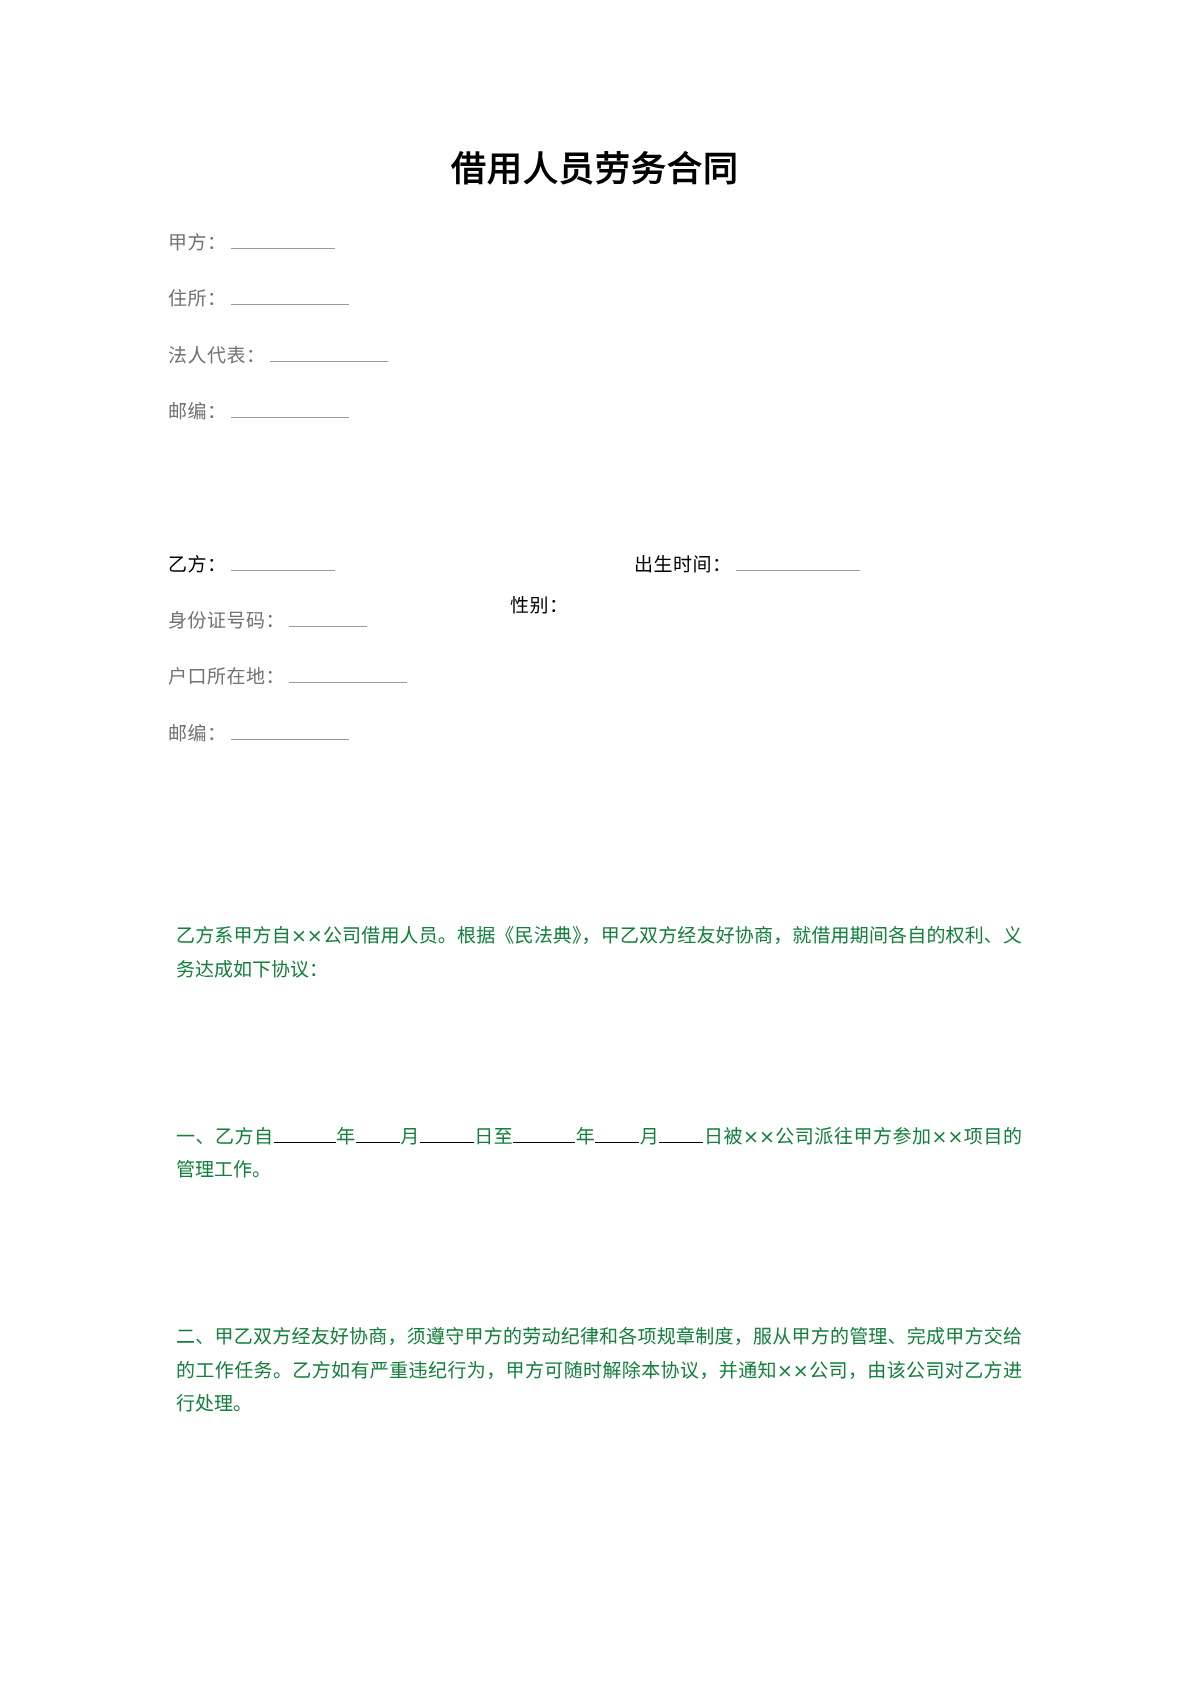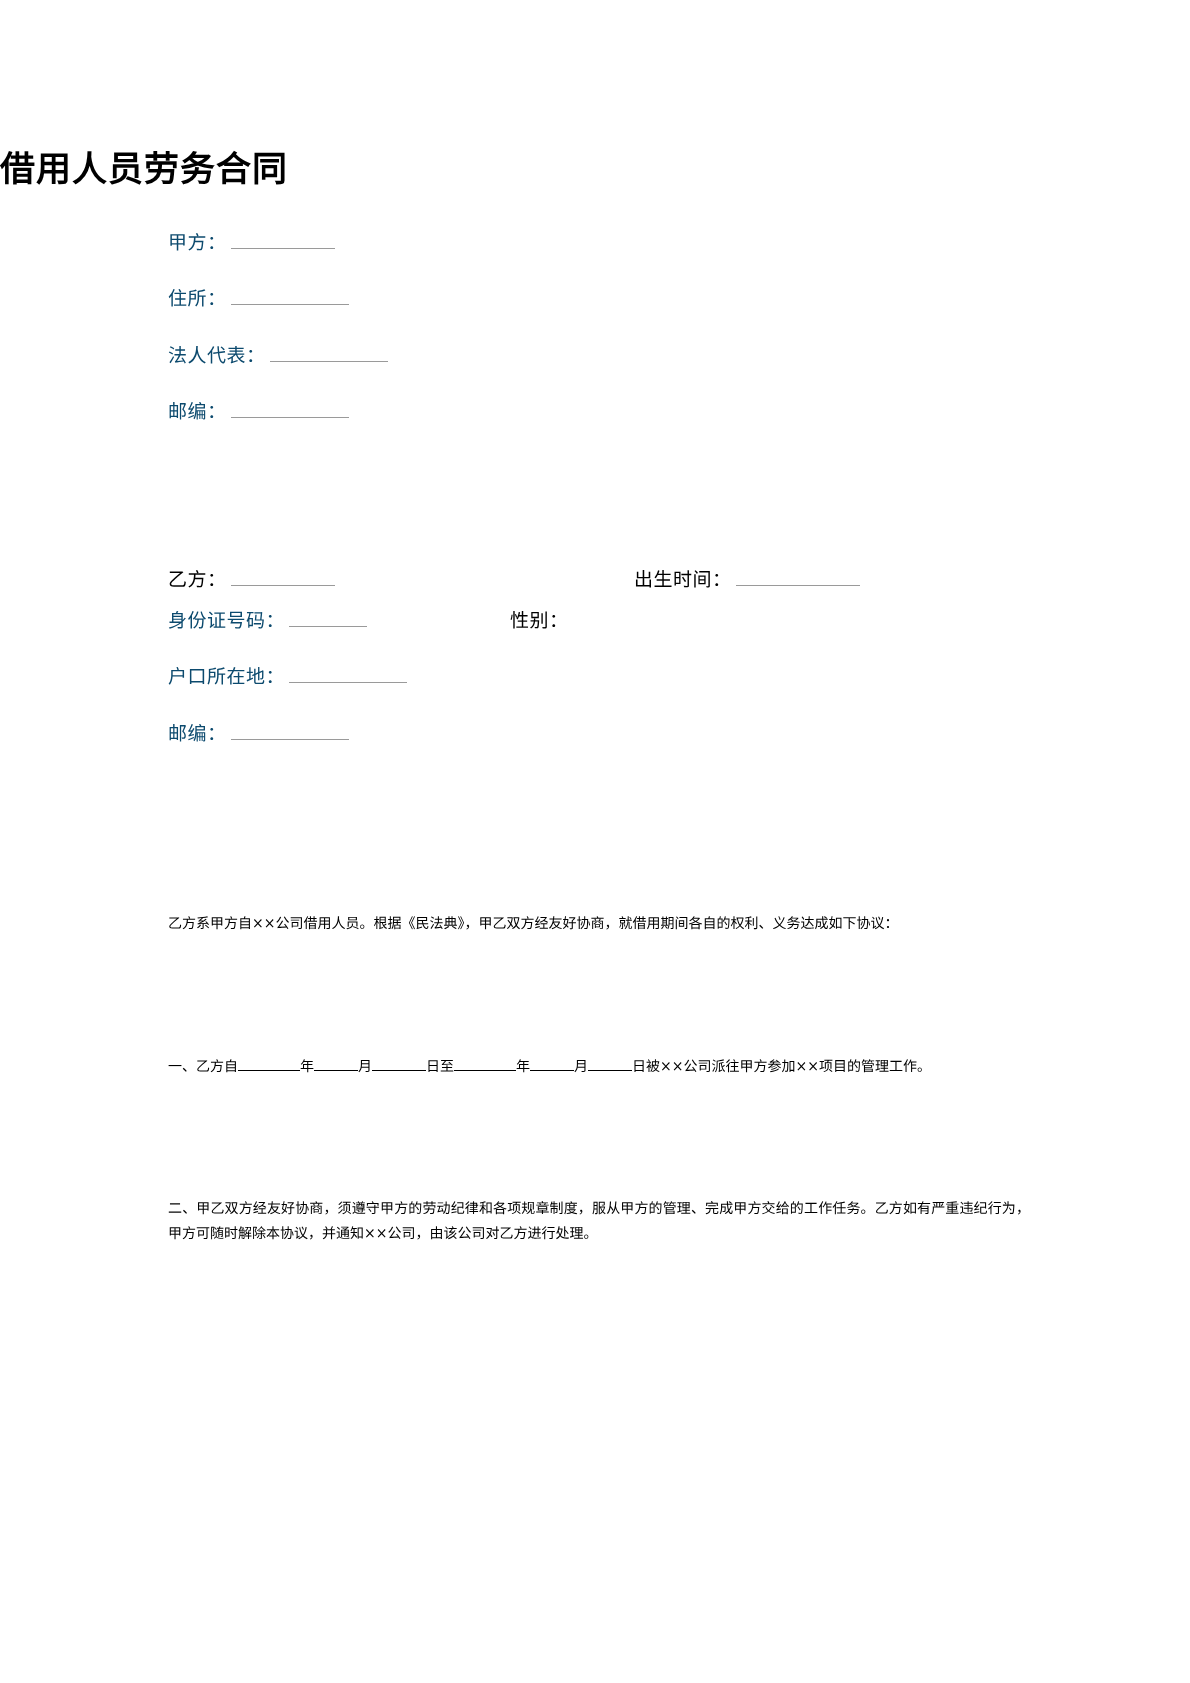--- a/index.html
+++ b/index.html
@@ -21,20 +21,21 @@
     width: 1190px;
     height: 1683px;
     background: #ffffff;
     box-sizing: border-box;
     padding: 0;
     overflow: hidden;
   }
 
   
   .doc-title {
+    text-align: center;
     font-family: "DejaVu Sans", "Liberation Sans", sans-serif;
     font-weight: bold;
     font-size: 35px;
     letter-spacing: 1px;
     margin: 0;
     padding-top: 148px;
     line-height: 1.25;
     color: #000;
   }
 
@@ -44,21 +45,21 @@
     padding-left: 168px;
     padding-right: 160px;
   }
 
   
   .field-row {
     font-size: 19px;
     line-height: 1.5;
     margin-bottom: 28px;
     white-space: nowrap;
-    color: #0c4a6e;
+    color: #737373;
   }
   .field-label {
     letter-spacing: 0.5px;
   }
   .blank {
     display: inline-block;
     border-bottom: 1px solid #9a9a9a;
     vertical-align: baseline;
     height: 14px;
     margin-left: 4px;
@@ -73,41 +74,40 @@
   .inline-row {
     font-size: 19px;
     line-height: 1.5;
     margin-bottom: 28px;
     white-space: nowrap;
     position: relative;
     height: 28px;
   }
   .inline-cell {
     position: absolute;
-    top: 16px;
+    top: 0;
     white-space: nowrap;
-    font-family: Liberation Serif, serif;
   }
   .cell-a { left: 0; }
   .cell-b { left: 342px; margin-top: 41px; }
   .cell-c { left: 466px; }
 
   
   .gap-lg   { height: 96px; }
   .gap-xl   { height: 118px; }
   .gap-xxl  { height: 136px; }
 
   
   .para {
-    font-size: 14px;
+    font-size: 19px;
     line-height: 1.75;
     text-align: justify;
     text-justify: inter-ideograph;
-    margin: 0;
-    color: #000000;
+    margin: 8px;
+    color: #15803d;
   }
 
   .u-line {
     display: inline-block;
     border-bottom: 1px solid #000;
     vertical-align: baseline;
     height: 13px;
   }
   .u-line.n1 { width: 62px; }
   .u-line.n2 { width: 44px; }

